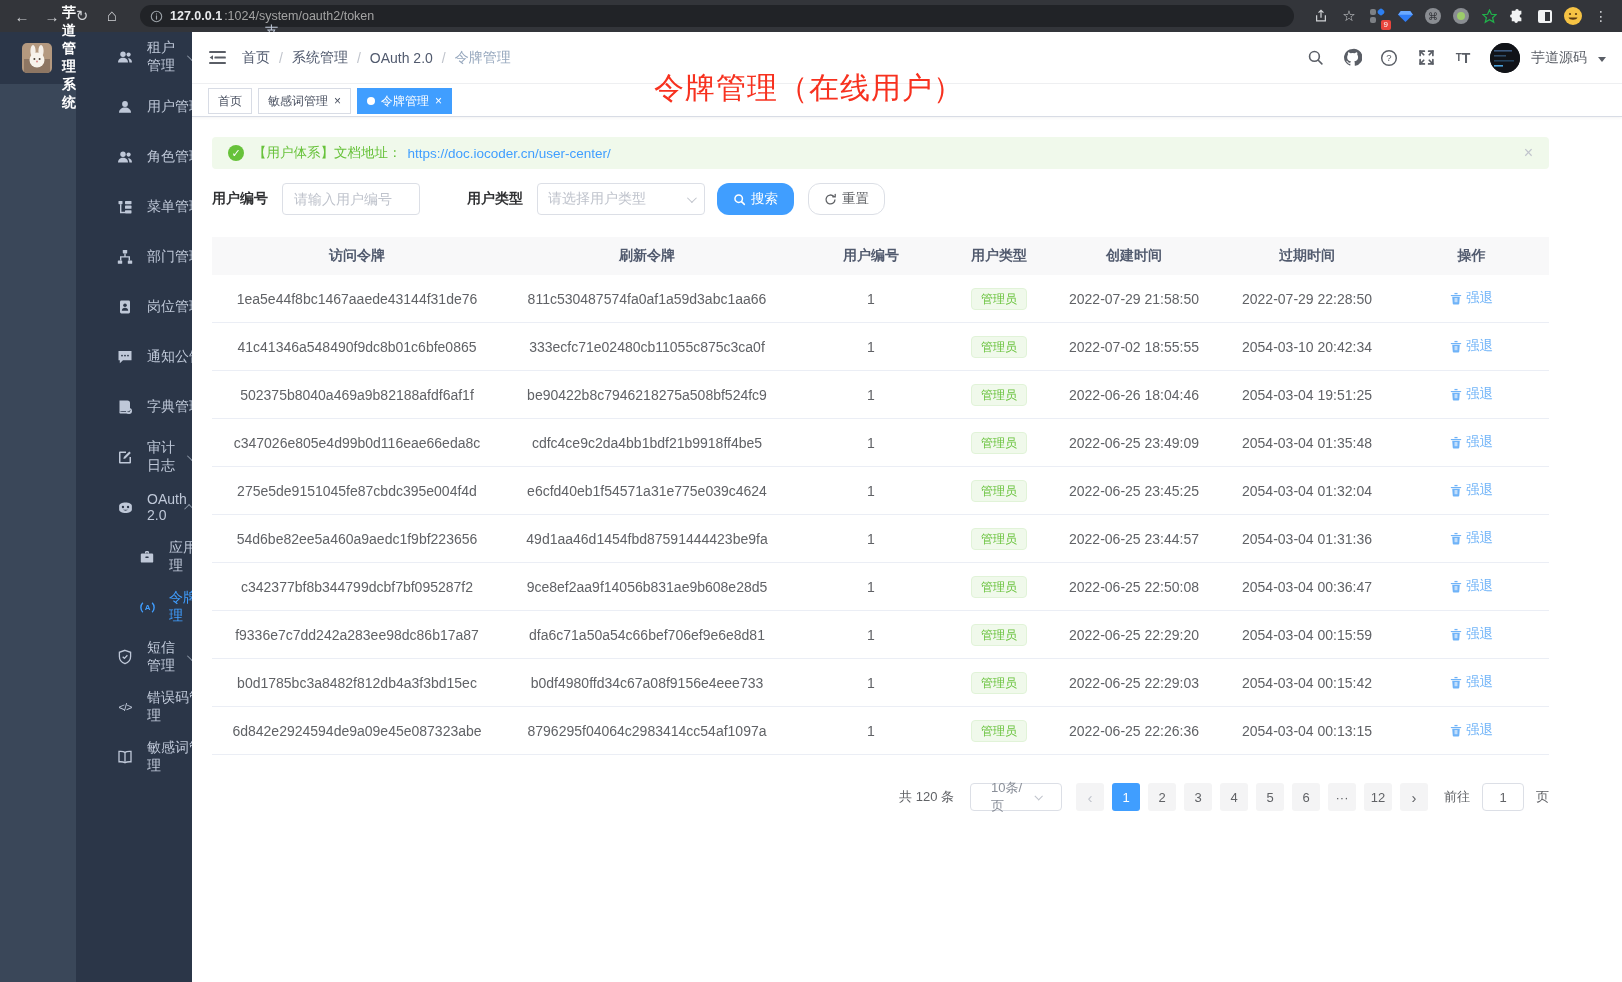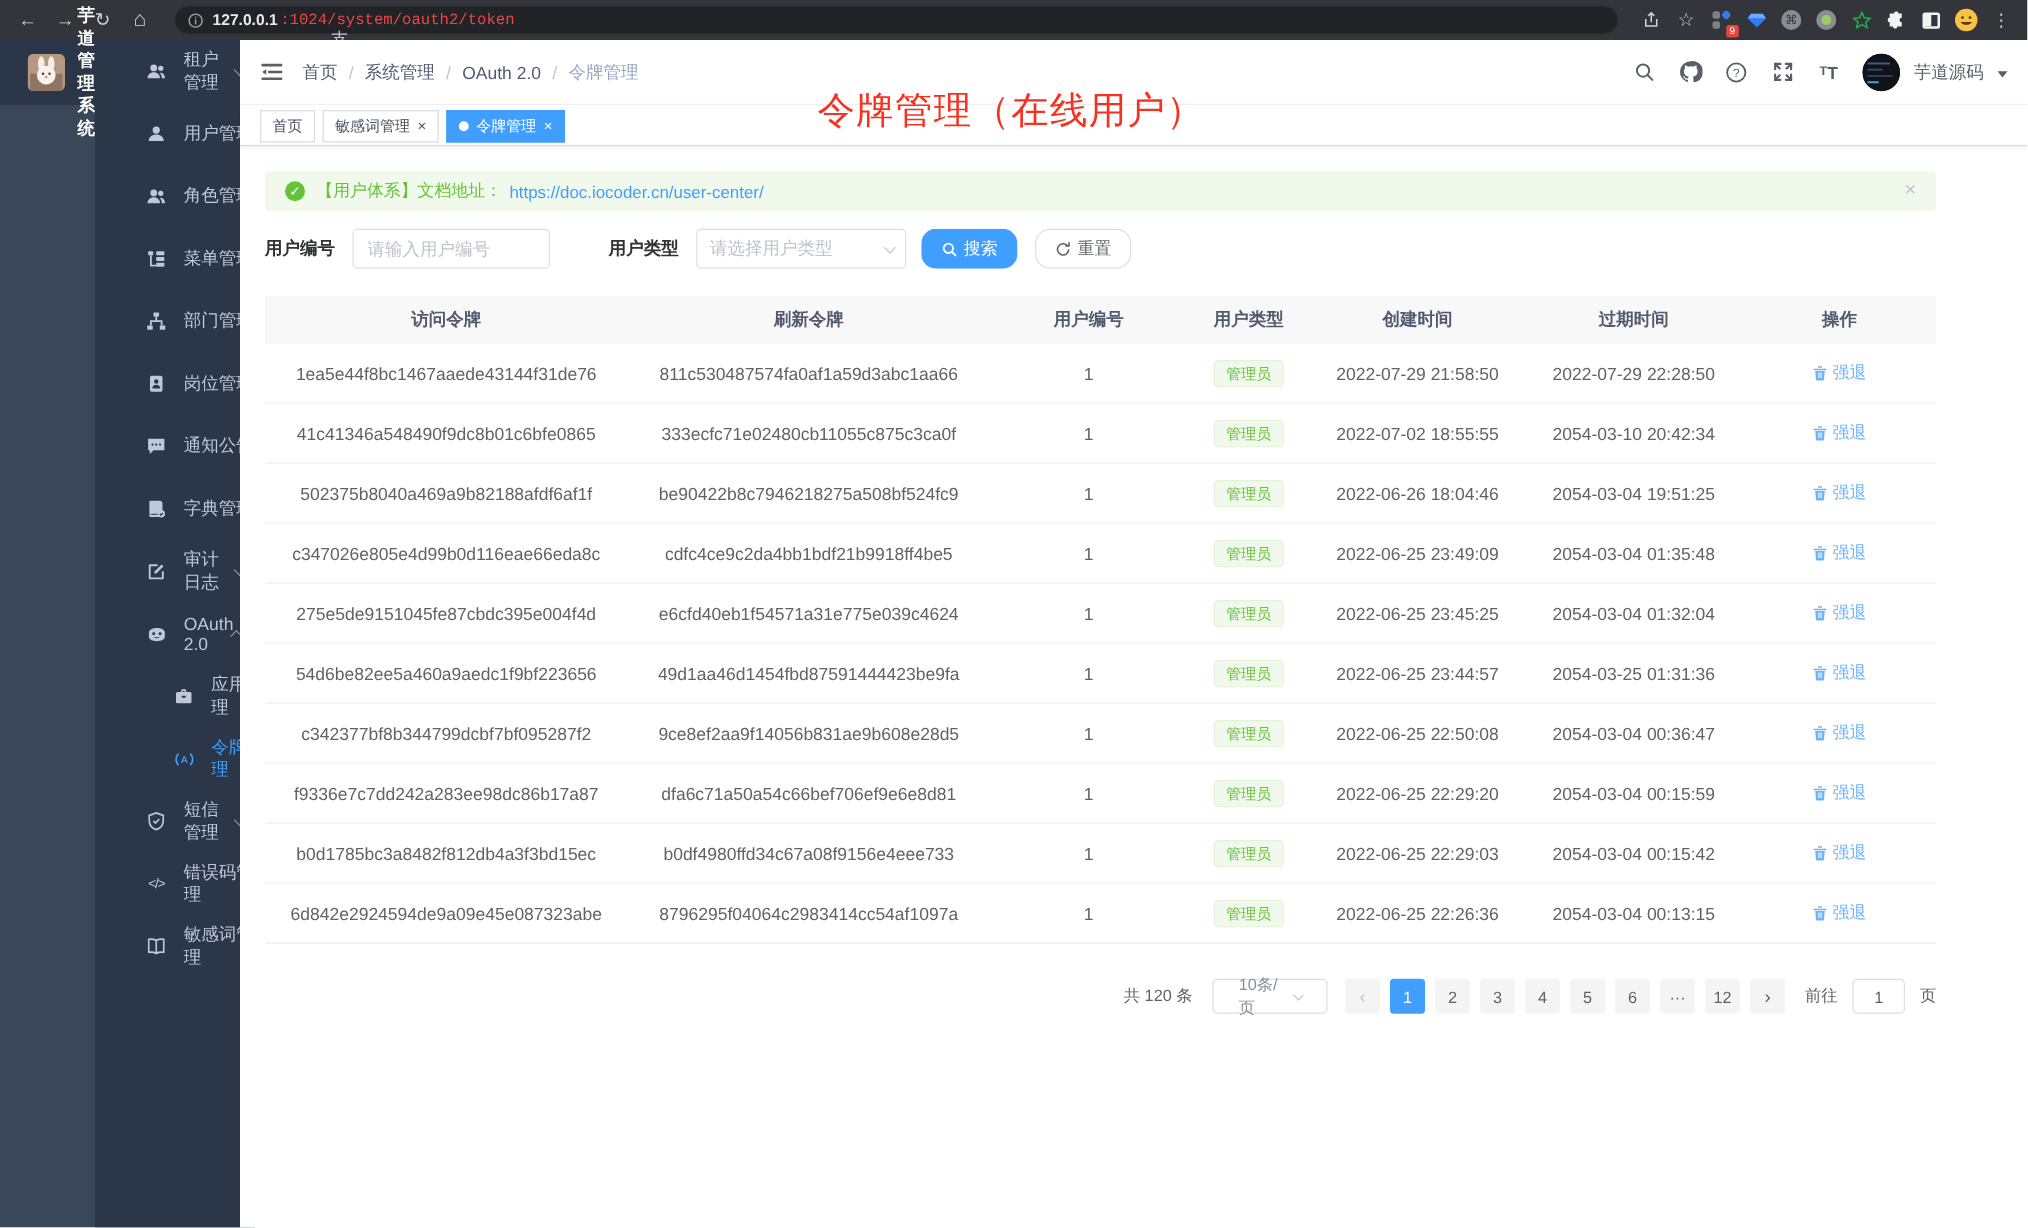--- a/index.html
+++ b/index.html
@@ -7,21 +7,21 @@
     font-family:"Liberation Sans","DejaVu Sans",sans-serif; background:#fff; }
 
   
   .browser-bar { height:32px; background:#33353a; display:flex; align-items:center;
     padding:0 10px; gap:6px; }
   .bicon { width:24px; height:24px; display:flex; align-items:center; justify-content:center;
     color:#cfd1d4; font-size:15px; border-radius:50%; flex:0 0 auto; }
   .omnibox { flex:1; height:22px; background:#212327; border-radius:12px; margin:0 10px;
     display:flex; align-items:center; padding:0 10px; gap:7px; color:#9aa0a6; font-size:12.5px; }
   .omnibox .host { color:#e8eaed; font-weight:bold; }
-  .omnibox .rest { color:#ef4444;font-family:Liberation Mono, monospace; }
+  .omnibox .rest { color:#a3a3a3; }
   .ext { position:relative; width:22px; height:22px; display:flex; align-items:center;
     justify-content:center; font-size:13px; flex:0 0 auto; }
   .badge9 { position:absolute; bottom:-3px; right:-3px; background:#e8453c; color:#fff;
     font-size:8px; padding:0 3px; border-radius:2px; line-height:10px; }
   .sq { width:13px; height:13px; border-radius:2px; }
   .circ { width:16px; height:16px; border-radius:50%; }
 
   
   .app { display:flex; height:950px; }
 
@@ -84,21 +84,21 @@
 
   .alert { height:32px; background:#f0f9eb; border-radius:4px; display:flex; align-items:center;
     padding:0 16px; font-size:13.5px; color:#67c23a; gap:9px; margin-bottom:14px; }
   .alert .chk { width:16px; height:16px; border-radius:50%; background:#67c23a; color:#fff;
     font-size:11px; display:flex; align-items:center; justify-content:center; flex:0 0 auto; }
   .alert a { color:#409eff; text-decoration:none; }
   .alert .close { margin-left:auto; color:#c0c4cc; font-size:16px; cursor:pointer; }
 
   .search-row { display:flex; align-items:center; margin-bottom:22px; font-size:14px; }
   .flabel { font-weight:bold; color:#303133; margin-right:14px; }
-  .tinput { width:158px; height:32px; border:1px solid #dcdfe6; border-radius:4px;
+  .tinput { width:138px; height:32px; border:1px solid #dcdfe6; border-radius:4px;
     padding:0 11px; font-size:14px; color:#606266; font-family:inherit; }
   .tinput::placeholder { color:#bfc3cc; }
   .fsel { width:168px; height:32px; border:1px solid #dcdfe6; border-radius:4px;
     display:flex; align-items:center; padding:0 10px; color:#bfc3cc; margin-right:12px; }
   .fsel .chev2 { margin-left:auto; width:7px; height:7px; border-right:1.4px solid #c0c4cc;
     border-bottom:1.4px solid #c0c4cc; transform:rotate(45deg) translateY(-2px); }
   .gap1 { width:47px; }
   .btn { height:32px; border-radius:12px; font-size:13.5px; display:inline-flex; align-items:center;
     justify-content:center; gap:5px; cursor:pointer; border:1px solid transparent; padding:0 15px; }
   .btn.primary { background:#409eff; color:#fff; }
@@ -618,21 +618,21 @@
             </div>
           </div>
             <div class="trow">
             <div class="td c1">54d6be82ee5a460a9aedc1f9bf223656</div>
             <div class="td c2">49d1aa46d1454fbd87591444423be9fa</div>
             <div class="td c3">1</div>
             <div class="td c4">
               <span class="tag">管理员</span>
             </div>
             <div class="td c5">2022-06-25 23:44:57</div>
-            <div class="td c6">2054-03-25 01:31:36</div>
+            <div class="td c6">2054-03-04 01:31:36</div>
             <div class="td c7">
               <a class="kick">
                 <svg width="12" height="13" viewBox="0 0 14 15" fill="currentColor">
                     <path d="M1 3.4h12v1.3H1z"></path>
                     <path d="M5.2 1h3.6v1.5H5.2z"></path>
                     <path d="M2.6 5.4h8.8l-.6 8a1.1 1.1 0 0 1-1.1 1H4.3a1.1 1.1 0 0 1-1.1-1zM5.5 7v5h1V7zm2 0v5h1V7z"></path>
                   </svg>
                 <span>强退</span>
               </a>
             </div>

